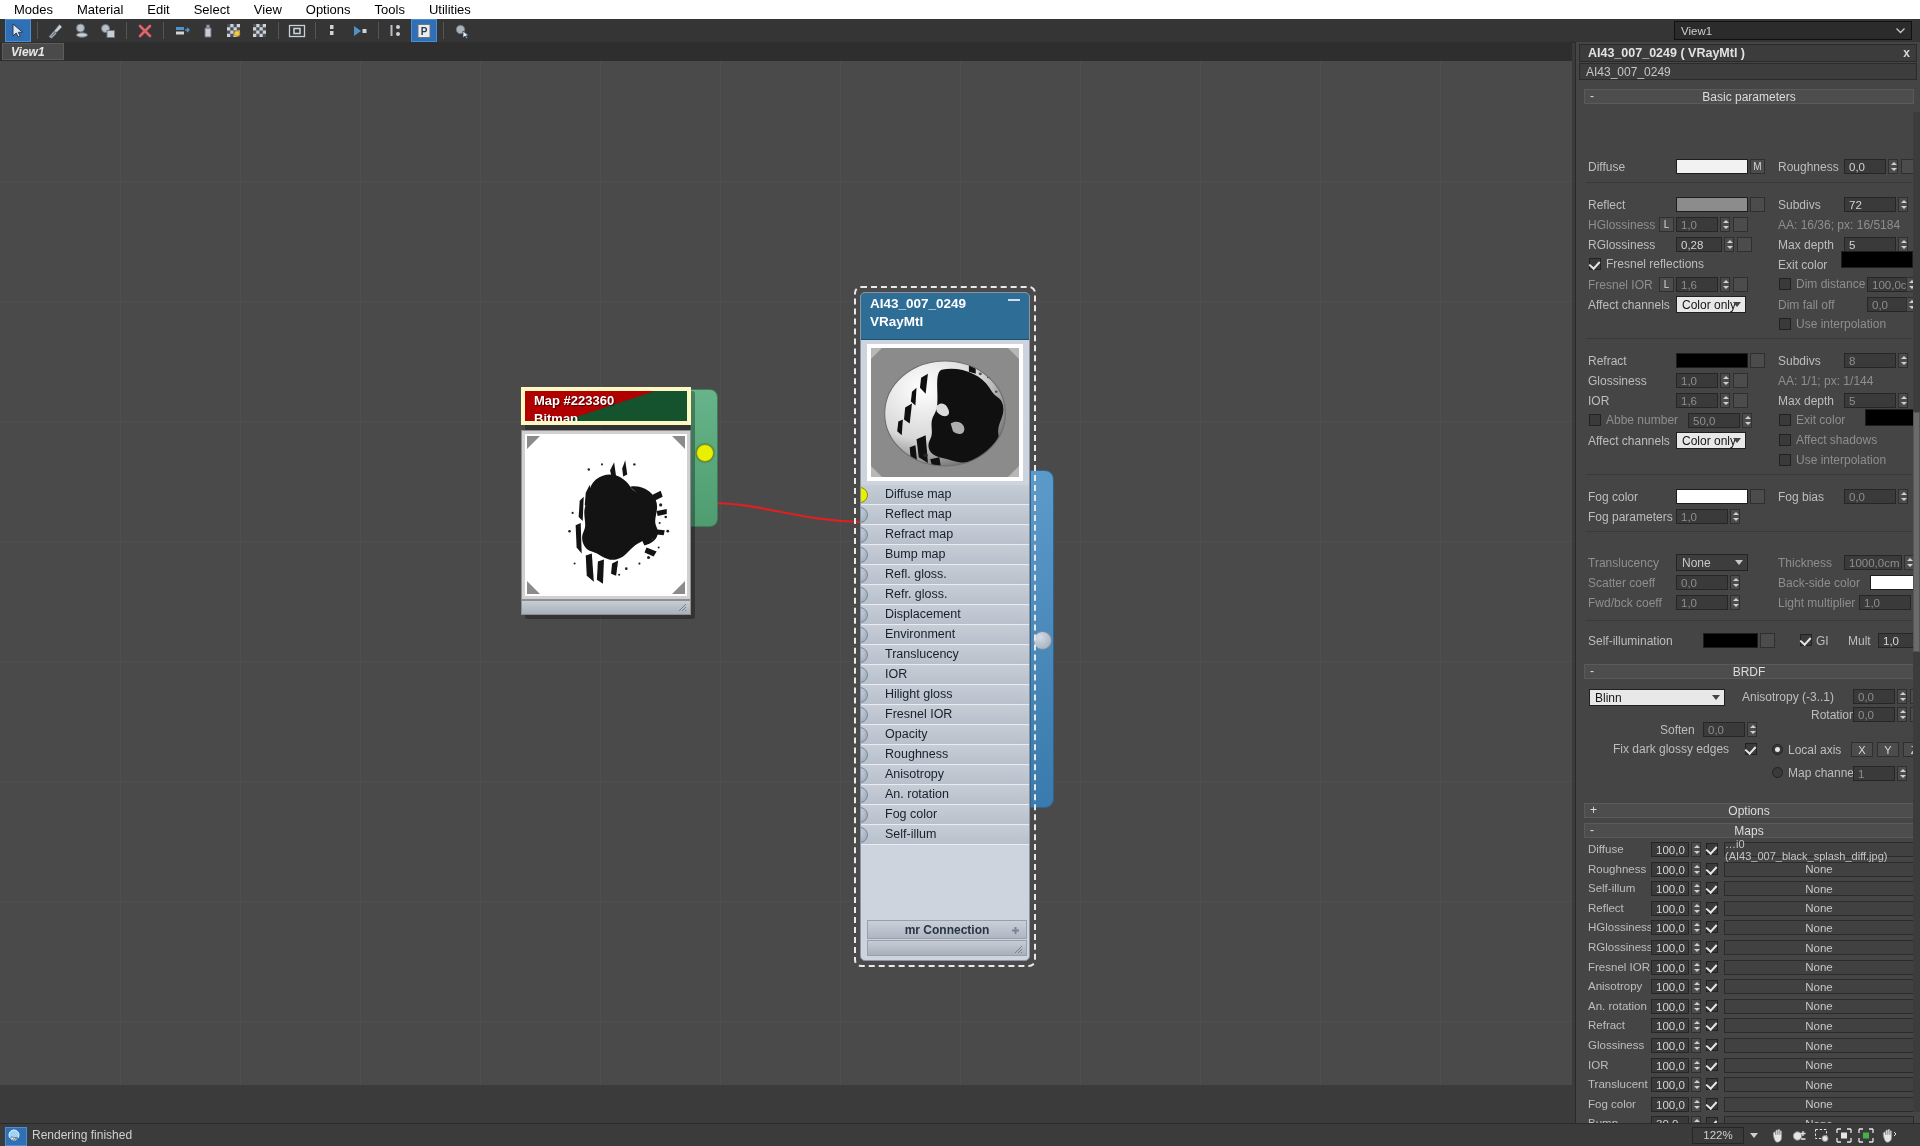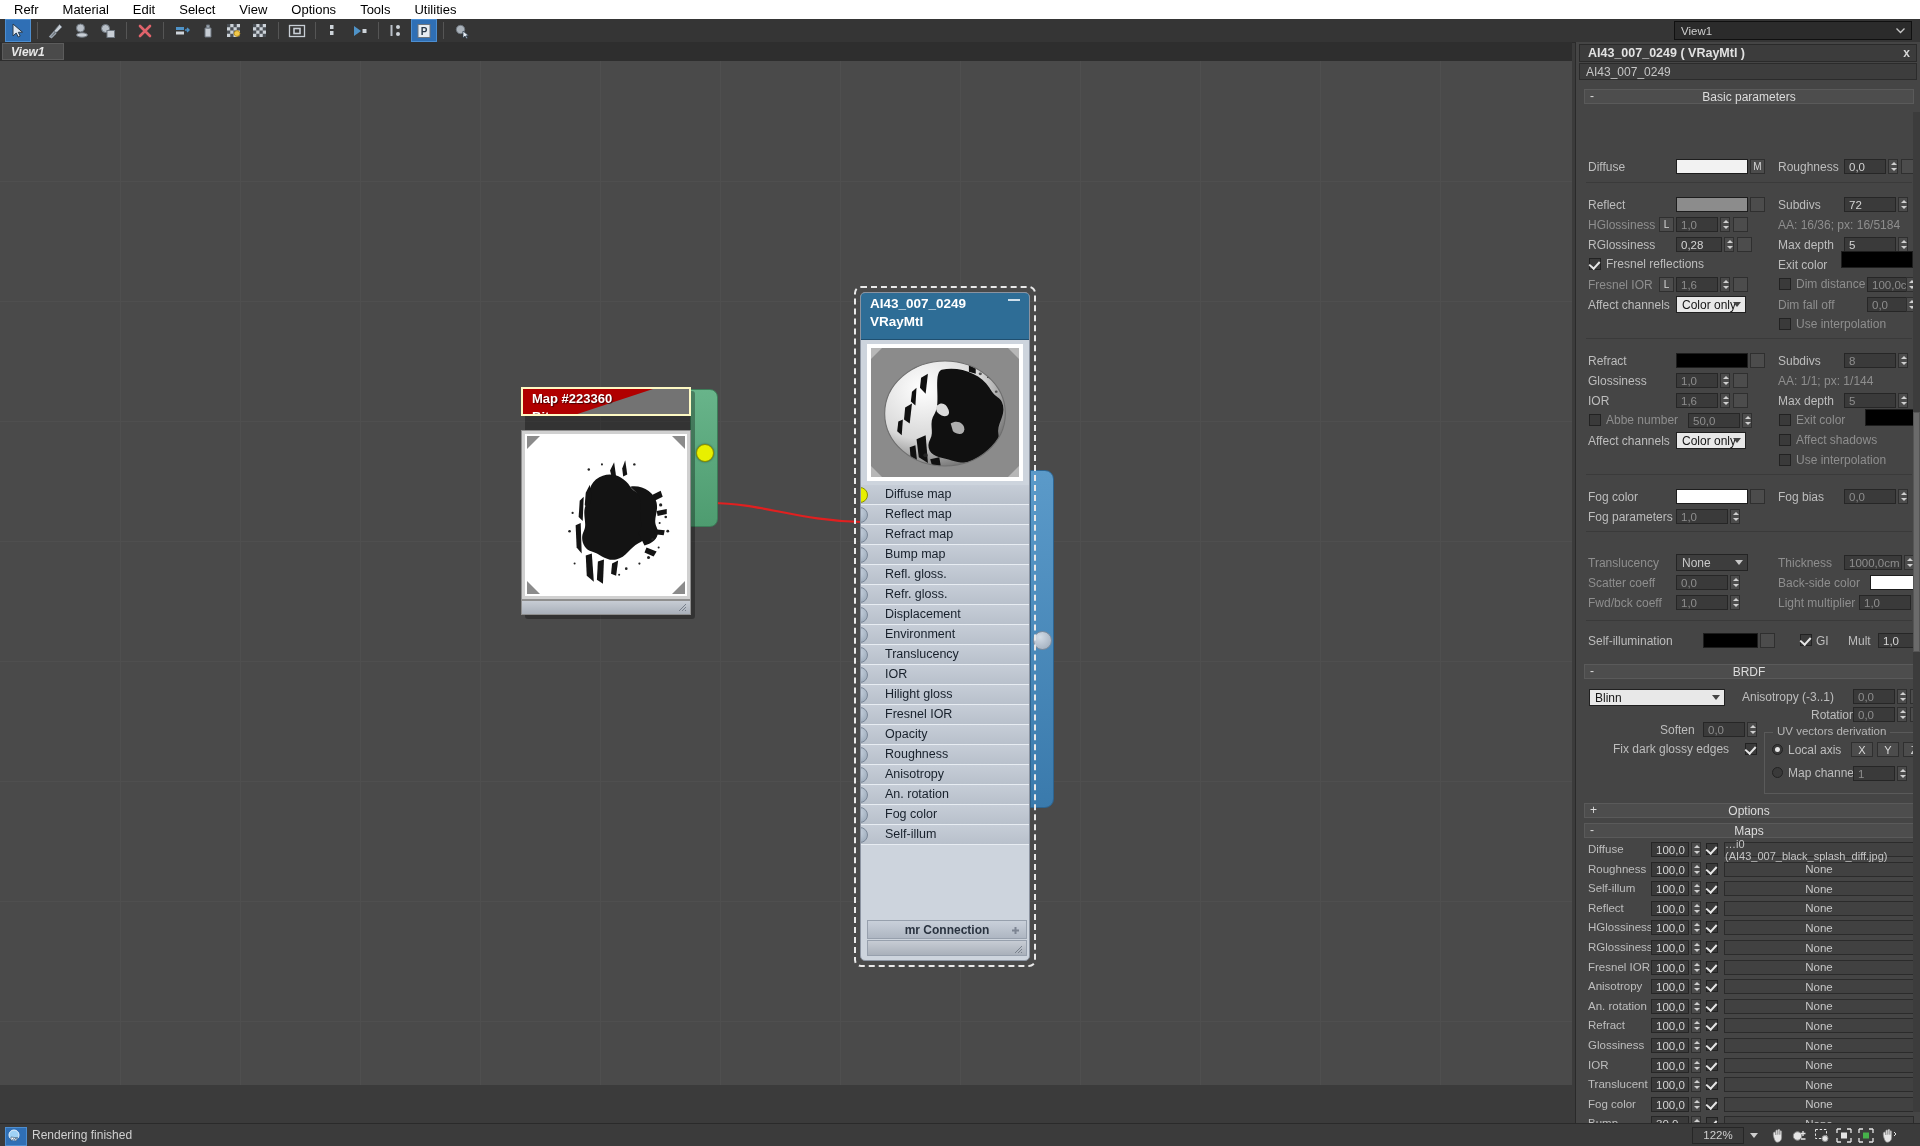--- a/index.html
+++ b/index.html
@@ -31,21 +31,21 @@
   
   .canvas{position:absolute;left:0;top:61px;width:1572px;height:1024px;background:#4a4a4a;overflow:hidden;}
   .canvas .gridline-v{position:absolute;top:0;bottom:0;width:1px;background:#4f4f4f;}
   .canvas .gridline-h{position:absolute;left:0;right:0;height:1px;background:#4f4f4f;}
 
   
   .bmp-node{position:absolute;left:521px;top:387px;width:170px;height:228px;}
   .bmp-shadow{position:absolute;left:4px;top:4px;width:170px;height:228px;background:rgba(0,0,0,.30);border-radius:3px;}
   .bmp-outport{position:absolute;left:690px;top:440px;width:26px;height:136px;background:linear-gradient(180deg,#68b48a,#4e9c70);border:1px solid #3d7d59;border-radius:0 8px 8px 0;}
   .bmp-outdot{position:absolute;left:696px;top:495px;width:16px;height:16px;border-radius:50%;background:#e8f000;border:1px solid #8a8f00;box-shadow:0 0 2px rgba(0,0,0,.5);}
-  .bmp-head{position:absolute;left:0;top:0;width:170px;height:29px;background:#737373;border:2px solid #fef9c3;box-sizing:border-box;overflow:hidden;}
+  .bmp-head{position:absolute;left:0;top:0;width:170px;height:38px;background:#14532d;border:4px solid #fef9c3;box-sizing:border-box;overflow:hidden;}
   .bmp-head .redtri{position:absolute;left:0;top:0;width:0;height:0;border-top:43px solid #b00000;border-right:130px solid transparent;}
   .bmp-head .t1{position:absolute;left:9px;top:2px;color:#fff;font-weight:bold;font-size:13px;text-shadow:1px 1px 1px rgba(0,0,0,.6);}
   .bmp-head .t2{position:absolute;left:9px;top:20px;color:#fff;font-weight:bold;font-size:13px;text-shadow:1px 1px 1px rgba(0,0,0,.6);}
   .bmp-body{position:absolute;left:0;top:43px;width:170px;height:170px;background:#d0d0d0;border:1px solid #8e8e8e;box-sizing:border-box;padding:3px;}
   .bmp-thumb{width:100%;height:100%;background:#fff;position:relative;overflow:hidden;}
   .bmp-foot{position:absolute;left:0;top:213px;width:170px;height:15px;background:linear-gradient(180deg,#c7ccd4,#a9b0ba);border:1px solid #8e8e8e;box-sizing:border-box;}
   .corner{position:absolute;width:0;height:0;}
 
   
   .mtl-wrap{position:absolute;left:854px;top:286px;width:182px;height:681px;}
@@ -119,21 +119,21 @@
     font-size:11.5px;color:#cfcfcf;text-align:center;line-height:15px;}
   .zoomcv{position:absolute;right:162px;top:9px;width:0;height:0;border-left:4px solid transparent;border-right:4px solid transparent;border-top:5px solid #cfcfcf;}
   .navbtn{position:absolute;top:3px;width:19px;height:17px;}
 </style>
 </head>
 <body>
 
 <div class="app">
 
   <div class="menubar">
-    <div class="mi">Refr</div>
+    <div class="mi">Modes</div>
     <div class="mi">Material</div>
     <div class="mi">Edit</div>
     <div class="mi">Select</div>
     <div class="mi">View</div>
     <div class="mi">Options</div>
     <div class="mi">Tools</div>
     <div class="mi">Utilities</div>
   </div>
 
   <div class="toolbar">
@@ -675,23 +675,20 @@
     <div class="arrows" style="left:321px;top:665px"></div>
     <div class="mbtn" style="left:334px;top:665px"></div>
 
     <div class="lab" style="left:84px;top:681px">Soften</div>
     <div class="spin dim" style="left:127px;top:680px;width:42px">0,0</div>
     <div class="arrows" style="left:171px;top:680px"></div>
 
     <div class="lab" style="left:37px;top:700px">Fix dark glossy edges</div>
     <div class="cbox on" style="left:169px;top:701px"></div>
 
-    <div class="fieldset" style="left:188px;top:690px;width:150px;height:62px">
-      <span class="fl">UV vectors derivation</span>
-    </div>
     <div class="radio on" style="left:196px;top:702px"></div>
     <div class="lab" style="left:212px;top:701px">Local axis</div>
     <div class="axbtn" style="left:275px;top:700px">X</div>
     <div class="axbtn" style="left:301px;top:700px">Y</div>
     <div class="axbtn" style="left:327px;top:700px">Z</div>
 
     <div class="radio" style="left:196px;top:725px"></div>
     <div class="lab" style="left:212px;top:724px">Map channel</div>
     <div class="spin dim" style="left:277px;top:724px;width:42px">1</div>
     <div class="arrows" style="left:321px;top:724px"></div>

